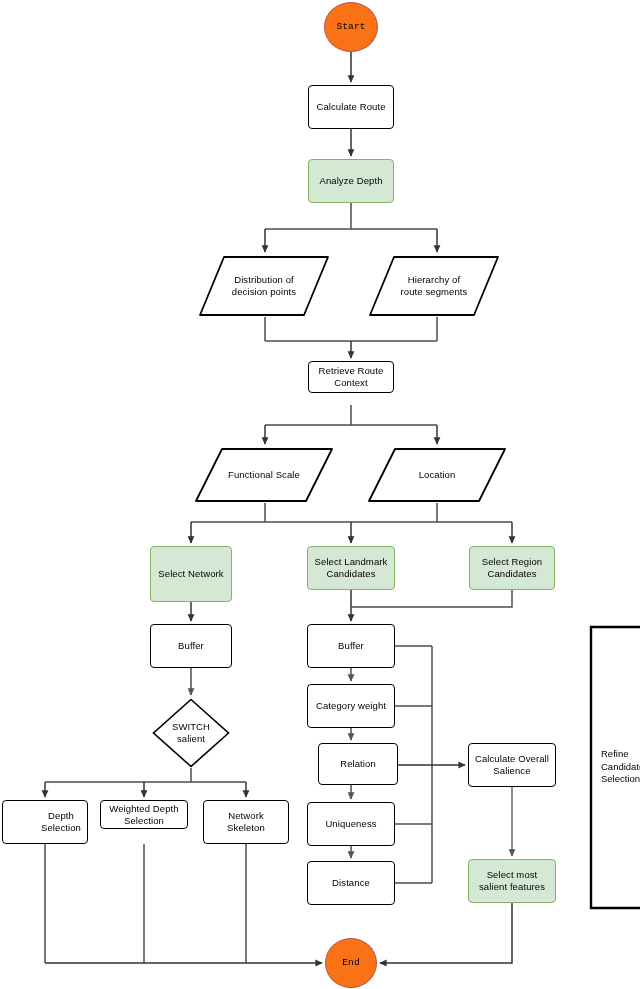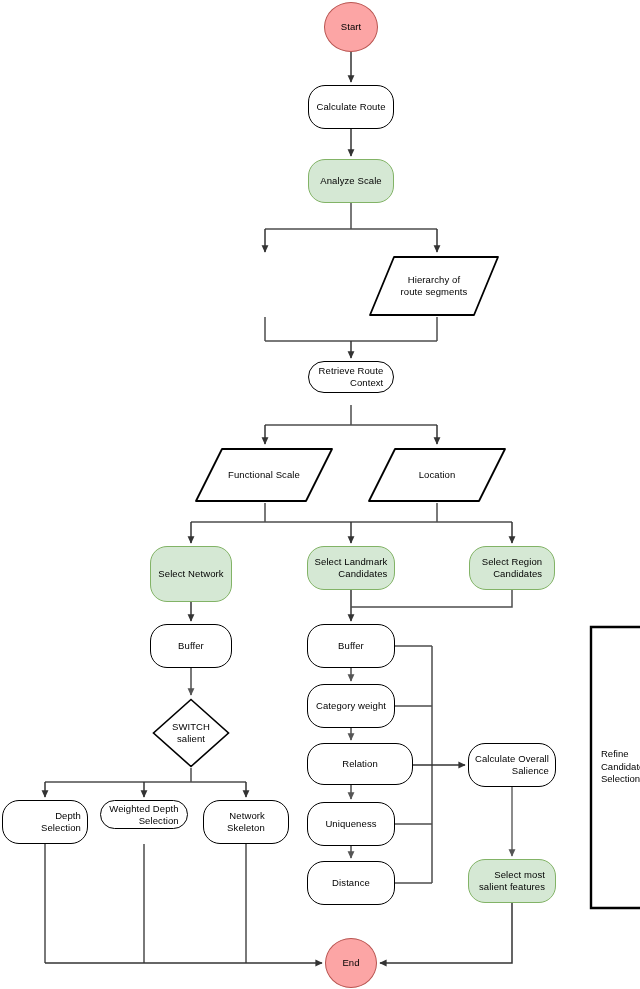--- a/index.html
+++ b/index.html
@@ -40,33 +40,33 @@
     letter-spacing: 0.1px;
   }
   .node-label {
     display: block;
     white-space: pre-line;
     padding: 0 3px;
   }
   
   .shape-process {
     border: 1.6px solid #000000;
-    border-radius: 17px;
+    border-radius: 4px;
     background: #ffffff;
-    text-align: right;
   }
   .shape-process.accent-green {
     border-color: #82b366;
     background: #d5e8d4;
   }
   
   .shape-terminator {
     border: 1.6px solid #b85450;
     border-radius: 50%;
-    background: #fca5a5;
+    background: #f97316;
+    font-family: Liberation Mono, monospace;
   }
   
   .shape-data {
     background: transparent;
     border: none;
   }
   .shape-data .para-svg {
     position: absolute;
     left: 0;
     top: 0;
@@ -194,23 +194,30 @@
 
   <div class="node shape-terminator" style="left:324px; top:2px; width:54px; height:50px;">
     <span class="node-label">Start</span>
   </div>
 
   <div class="node shape-process" style="left:308px; top:85px; width:86px; height:44px;">
     <span class="node-label">Calculate Route</span>
   </div>
 
   <div class="node shape-process accent-green" style="left:308px; top:159px; width:86px; height:44px;">
-    <span class="node-label">Analyze Scale</span>
-  </div>
-
+    <span class="node-label">Analyze Depth</span>
+  </div>
+
+  <div class="node shape-data" style="left:198px; top:255px; width:132px; height:62px;">
+    <svg class="para-svg" viewBox="0 0 132 62" preserveAspectRatio="none">
+      <path d="M 26 2 L 130 2 L 106 60 L 2 60 Z" fill="#ffffff" stroke="#000000" stroke-width="1.8" stroke-linejoin="round" vector-effect="non-scaling-stroke"></path>
+    </svg>
+    <span class="node-label">Distribution of
+decision points</span>
+  </div>
 
   <div class="node shape-data" style="left:368px; top:255px; width:132px; height:62px;">
     <svg class="para-svg" viewBox="0 0 132 62" preserveAspectRatio="none">
       <path d="M 26 2 L 130 2 L 106 60 L 2 60 Z" fill="#ffffff" stroke="#000000" stroke-width="1.8" stroke-linejoin="round" vector-effect="non-scaling-stroke"></path>
     </svg>
     <span class="node-label">Hierarchy of
 route segments</span>
   </div>
 
   <div class="node shape-process" style="left:308px; top:361px; width:86px; height:32px;">
@@ -251,21 +258,21 @@
   </div>
 
   <div class="node shape-process" style="left:307px; top:624px; width:88px; height:44px;">
     <span class="node-label">Buffer</span>
   </div>
 
   <div class="node shape-process" style="left:307px; top:684px; width:88px; height:44px;">
     <span class="node-label">Category weight</span>
   </div>
 
-  <div class="node shape-process" style="left:307px; top:743px; width:106px; height:42px;">
+  <div class="node shape-process" style="left:318px; top:743px; width:80px; height:42px;">
     <span class="node-label">Relation</span>
   </div>
 
   <div class="node shape-process" style="left:307px; top:802px; width:88px; height:44px;">
     <span class="node-label">Uniqueness</span>
   </div>
 
   <div class="node shape-process" style="left:307px; top:861px; width:88px; height:44px;">
     <span class="node-label">Distance</span>
   </div>

